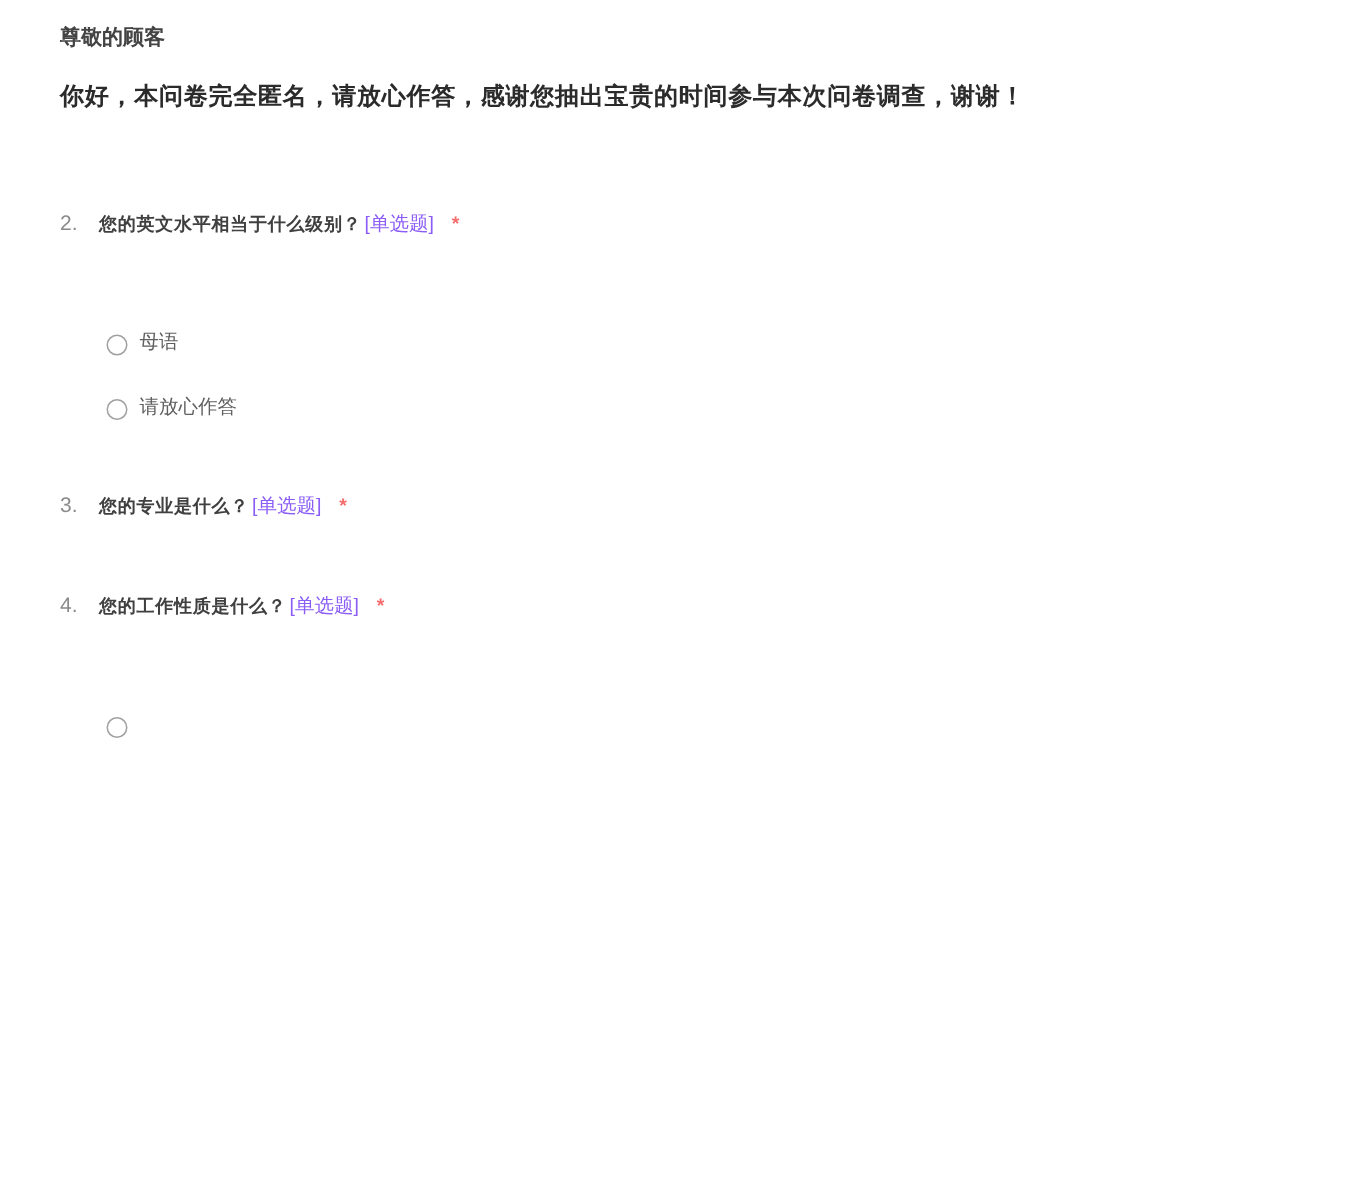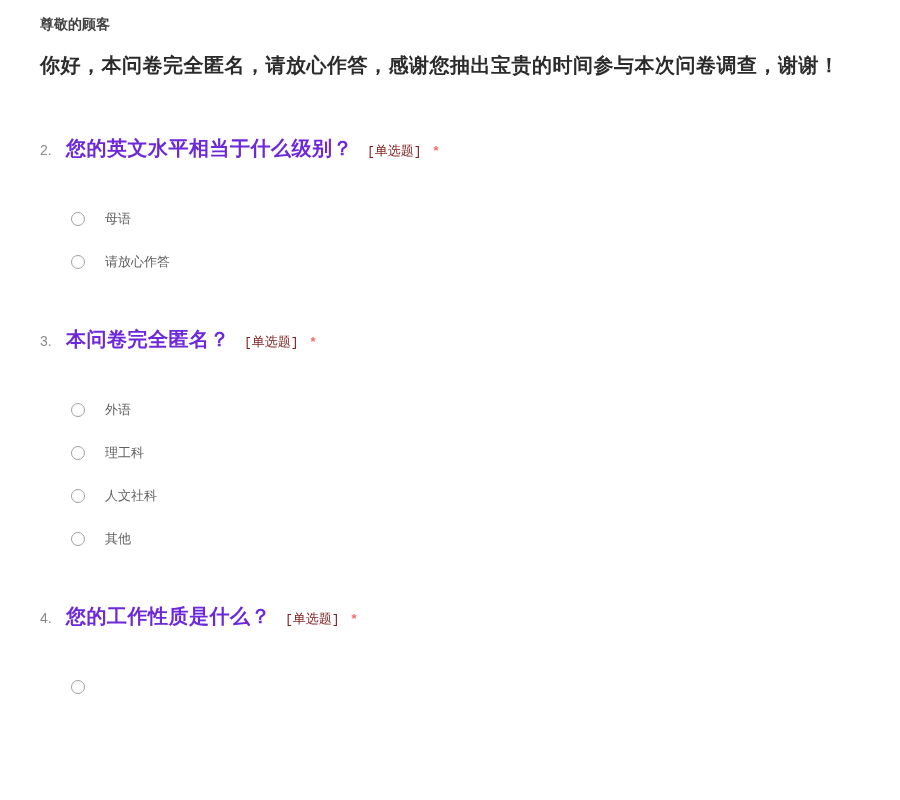--- a/index.html
+++ b/index.html
@@ -22,21 +22,21 @@
     background: #ffffff;
   }
   .greeting {
     font-size: 14px;
     line-height: 16px;
     color: #444444;
     font-weight: bold;
   }
   .intro {
     margin-top: 24px;
-    font-size: 20px;
+    font-size: 16px;
     line-height: 18px;
     font-weight: bold;
     color: #2b2b2b;
     letter-spacing: 0.5px;
   }
   .question {
     margin-top: 46px;
   }
   .question.first {
     margin-top: 64px;
@@ -46,46 +46,44 @@
     align-items: baseline;
     line-height: 20px;
   }
   .q-num {
     width: 26px;
     flex: 0 0 26px;
     font-size: 14px;
     color: #8a8a8a;
   }
   .q-title {
-    font-size: 20px;
+    font-size: 12px;
     font-weight: bold;
-    color: #6d28d9;
+    color: #404040;
     letter-spacing: 0.5px;
   }
   .q-type {
-    margin-left: 14px;
+    margin-left: 2px;
     font-size: 13px;
-    color: #7f1d1d;
-    font-family: Liberation Mono, monospace;
+    color: #8b5cf6;
   }
   .q-req {
     margin-left: 12px;
     font-size: 13px;
     font-weight: bold;
   }
   .options {
     margin-top: 35px;
     padding-left: 31px;
   }
   .option {
     display: flex;
-    align-items: center;
+    align-items: flex-end;
     height: 43px;
     cursor: pointer;
-    gap: 12px;
   }
   .radio {
     box-sizing: border-box;
     width: 14px;
     height: 14px;
     border-radius: 50%;
     border: 1px solid #a0a0a0;
     background: #ffffff;
     flex: 0 0 14px;
   }
@@ -121,45 +119,24 @@
   </label>
 
 
 
 </div>
   </section>
 
   <section class="question">
     <div class="q-header">
       <span class="q-num">3.</span>
-      <span class="q-title">本问卷完全匿名？</span>
+      <span class="q-title">您的专业是什么？</span>
       <span class="q-type">[单选题]</span>
       <span class="q-req" style="color: rgb(245, 108, 108);">*</span>
     </div>
-    <div class="options">
-  <label class="option">
-    <span class="radio"></span>
-    <span class="opt-label">外语</span>
-  </label>
-
-  <label class="option">
-    <span class="radio"></span>
-    <span class="opt-label">理工科</span>
-  </label>
-
-  <label class="option">
-    <span class="radio"></span>
-    <span class="opt-label">人文社科</span>
-  </label>
-
-  <label class="option">
-    <span class="radio"></span>
-    <span class="opt-label">其他</span>
-  </label>
-</div>
   </section>
 
   <section class="question">
     <div class="q-header">
       <span class="q-num">4.</span>
       <span class="q-title">您的工作性质是什么？</span>
       <span class="q-type">[单选题]</span>
       <span class="q-req" style="color: rgb(245, 108, 108);">*</span>
     </div>
     <div class="options">

